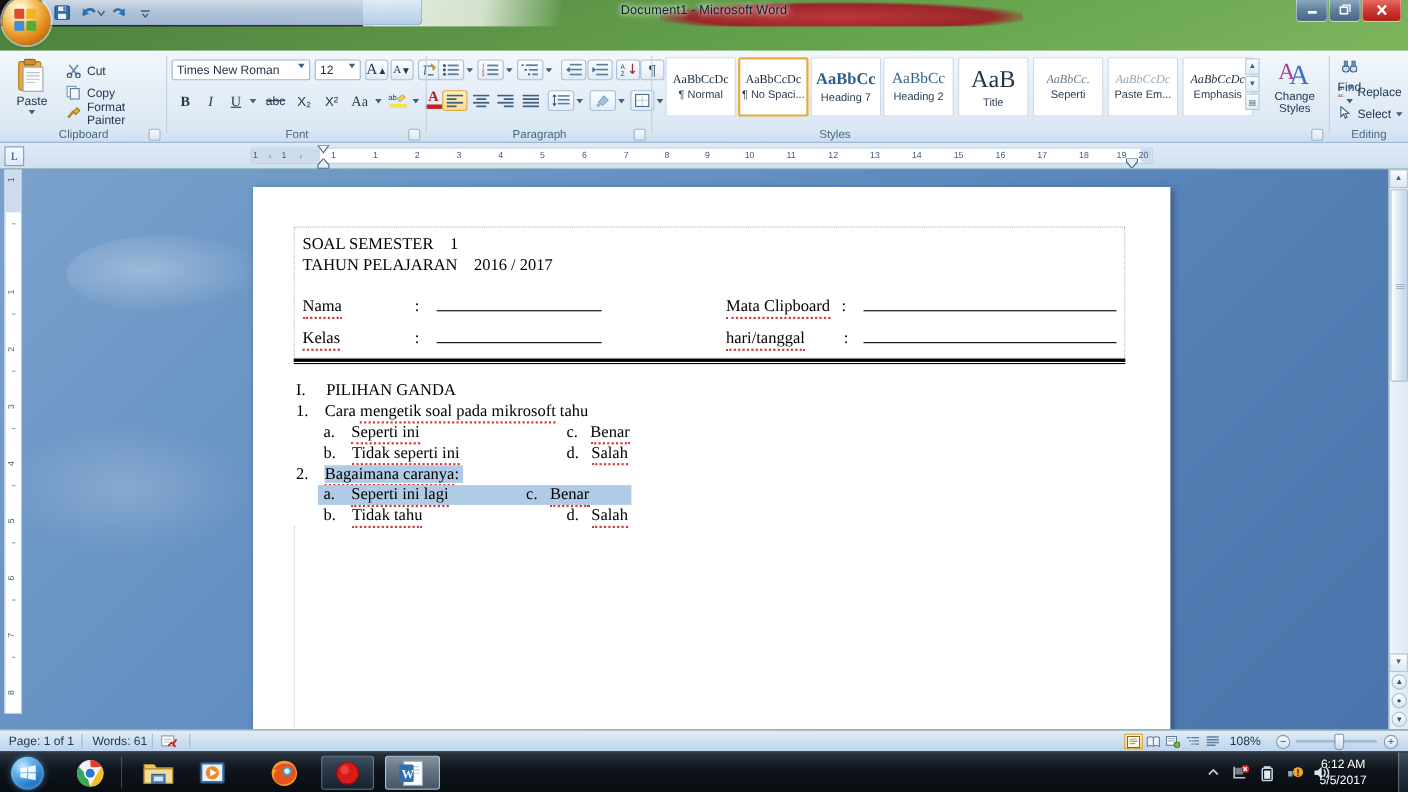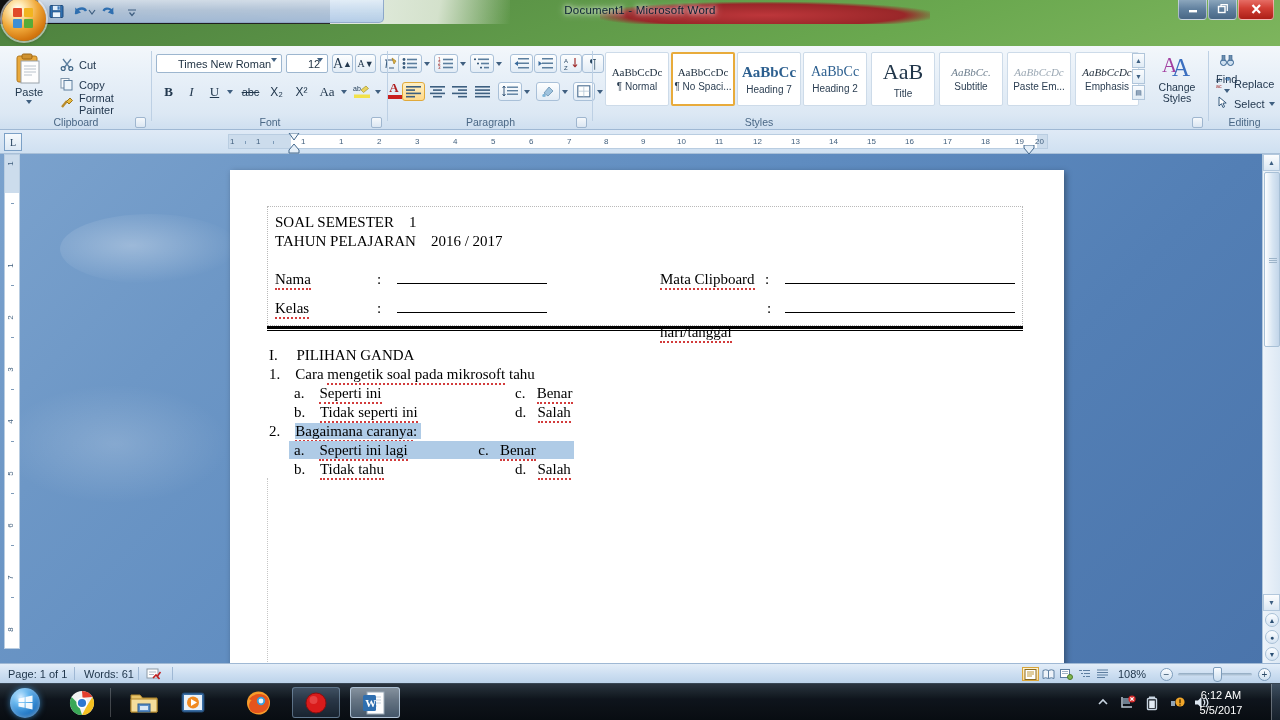--- a/index.html
+++ b/index.html
@@ -139,21 +139,21 @@
   }
   .clip-item {
     position:absolute; left:56px; height:18px; display:flex; align-items:center;
     gap:5px; font-size:11px; color:#23384f; padding:0 4px; border-radius:2px;
   }
 
   
   .combo {
     position:absolute; background:#fff; border:1px solid #9db6cf;
     border-radius:2px; display:flex; align-items:center;
-    font-size:11px; color:#1d2f40; padding-left:21px;
+    font-size:11px; color:#1d2f40; padding-left:4px;
   }
   .combo .caret { position:absolute; right:4px; top:7px; }
   .caret-dn {
     width:0;height:0;border-left:3.5px solid transparent;border-right:3.5px solid transparent;
     border-top:4px solid #3f5f80;
   }
   .rbtn {
     position:absolute; display:flex; align-items:center; justify-content:center;
     border:1px solid transparent; border-radius:3px;
     font-size:12px; color:#22384e;
@@ -694,21 +694,21 @@
       <div class="style-card" style="left:204px;">
         <span class="style-prev" style="font-size:14px; color:#2c5f8f;">AaBbCc</span>
         <span class="style-name">Heading 2</span>
       </div>
       <div class="style-card" style="left:272px;">
         <span class="style-prev" style="font-size:22px; color:#21364a;">AaB</span>
         <span class="style-name">Title</span>
       </div>
       <div class="style-card" style="left:340px;">
         <span class="style-prev" style="font-size:11px; font-style:italic; color:#6c7d8d;">AaBbCc.</span>
-        <span class="style-name">Subtitle</span>
+        <span class="style-name">Seperti</span>
       </div>
       <div class="style-card" style="left:408px;">
         <span class="style-prev" style="font-size:11px; font-style:italic; color:#9aa7b3;">AaBbCcDc</span>
         <span class="style-name">Paste Em...</span>
       </div>
       <div class="style-card" style="left:476px;">
         <span class="style-prev" style="font-size:11px; font-style:italic; color:#1d2b39;">AaBbCcDc</span>
         <span class="style-name">Emphasis</span>
       </div>
 
@@ -875,21 +875,21 @@
         </div>
 
         <div class="docline" style="left:393px; top:64px;">
           <span class="sp-err">Mata Clipboard</span>
         </div>
         <div class="docline" style="left:498px; top:64px;">:</div>
         <div class="docline" style="left:518px; top:64px;">
           <span class="fillrule" style="width:230px;"></span>
         </div>
 
-        <div class="docline" style="left:393px; top:93px;margin-top:24px;">
+        <div class="docline" style="left:393px; top:93px;">
           <span class="sp-err">hari/tanggal</span>
         </div>
         <div class="docline" style="left:500px; top:93px;">:</div>
         <div class="docline" style="left:518px; top:93px;">
           <span class="fillrule" style="width:230px;"></span>
         </div>
 
         <div id="thickrule"></div>
 
         <div class="docline" style="left:2px; top:140px;">

